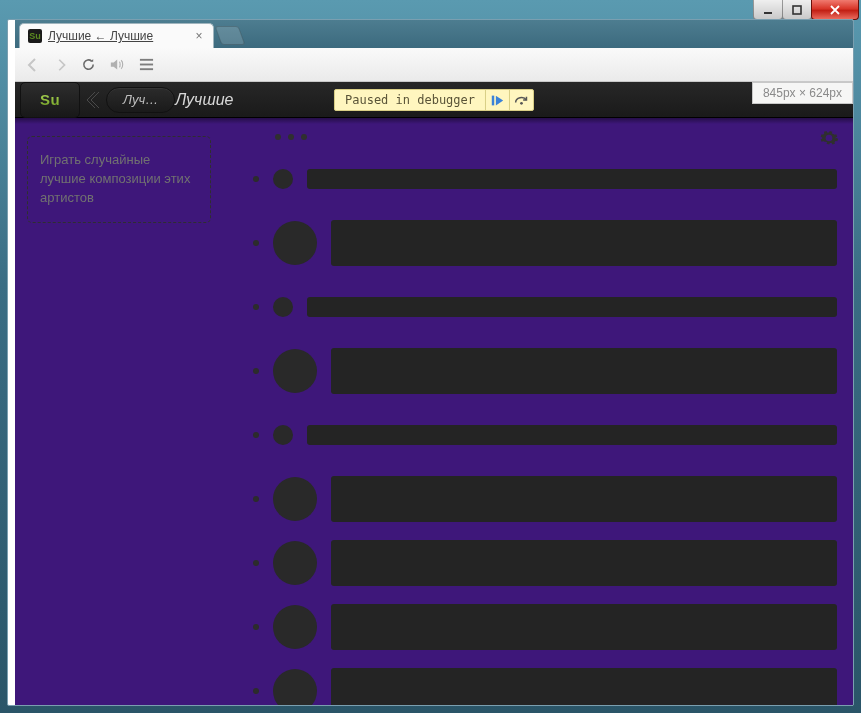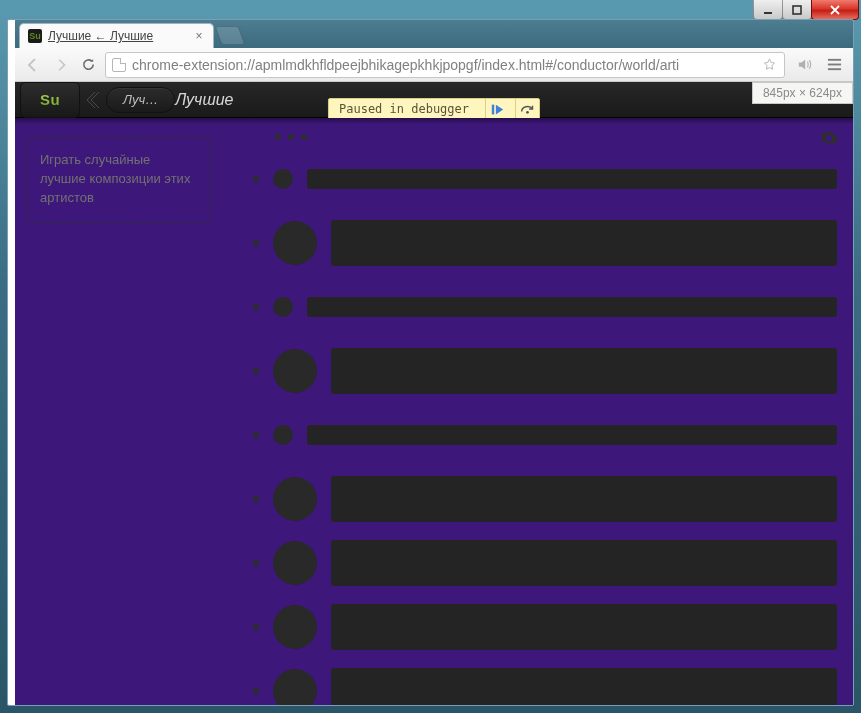--- a/index.html
+++ b/index.html
@@ -40,21 +40,21 @@
   .size-ruler { position:absolute; top:0; right:0; background:#f6f6f5; border:1px solid #c8c8c8; height:22px; padding:0 10px; display:flex; align-items:center; font-size:12px; color:#8a8a8a; font-family:inherit; z-index:9;}
 
   
   .app-header { height:36px; background: linear-gradient(#272727,#1a1a1a); border-bottom:1px solid #000; display:flex; align-items:center; position:relative;}
   .brand { width:60px; height:36px; background: linear-gradient(#2d2d2d,#181818); border:1px solid #111; border-radius:5px; margin:0 4px 0 5px; display:flex; align-items:center; justify-content:center;}
   .brand span { font-weight:700; font-size:15px; letter-spacing:.5px; background: linear-gradient(#b6e25c,#6e9a24); -webkit-background-clip:text; color:transparent;}
   .crumb-sep { width:22px; height:36px; display:flex; align-items:center; justify-content:center; color:#4a4a4a;}
   .crumb-pill { height:26px; padding:0 16px; border-radius:13px; background: linear-gradient(#2b2b2b,#1a1a1a); border:1px solid #111; box-shadow: inset 0 1px 0 rgba(255,255,255,.05); color:#bfbfbf; font-size:13px; font-style:italic; display:flex; align-items:center; max-width:72px; overflow:hidden; white-space:nowrap;}
   .crumb-plain { color:#d8d8d8; font-size:16px; font-style:italic; }
 
-  .debugger-badge { position:absolute; left:50%; top:16px; transform:translateX(-50%); height:22px; background:#fff6bf; border:1px solid #d9cf86; border-radius:2px; display:flex; align-items:center; font-family: Menlo, Consolas, monospace; font-size:12px; color:#5a5438; overflow:hidden;gap:6px;}
+  .debugger-badge { position:absolute; left:50%; top:7px; transform:translateX(-50%); height:22px; background:#fff6bf; border:1px solid #d9cf86; border-radius:2px; display:flex; align-items:center; font-family: Menlo, Consolas, monospace; font-size:12px; color:#5a5438; overflow:hidden;}
   .debugger-badge .txt { padding:0 10px;}
   .debugger-badge .btn { width:24px; height:22px; border-left:1px solid #d9cf86; display:flex; align-items:center; justify-content:center;}
   .debugger-badge .play { color:#3b82d8;}
 
   
   .app-body { position:absolute; top:36px; left:0; right:0; bottom:0; display:flex; background:#4c1d95;}
   .darken { position:absolute; inset:0; background:rgba(0,0,0,.18); pointer-events:none; z-index:5;}
   .sidebar { width:208px; padding:18px 12px;}
   .promo-box { border:1px dashed #3a3a3a; border-radius:5px; padding:14px 12px; color:#8a8a8a; font-size:13px; line-height:1.45;}
   .main-col { flex:1; padding:14px 16px 0 22px; position:relative;}
@@ -115,29 +115,20 @@
       <div class="nav-arrow disabled">
         <svg width="14" height="14" viewBox="0 0 16 16">
             <path d="M6 2 L12 8 L6 14" fill="none" stroke="currentColor" stroke-width="2"></path>
           </svg>
       </div>
       <div class="reload">
         <svg width="15" height="15" viewBox="0 0 16 16">
             <path d="M13 8a5 5 0 1 1-1.7-3.7" fill="none" stroke="currentColor" stroke-width="1.7"></path>
             <path d="M13 2 L13 5 L10 5 Z" fill="currentColor"></path>
           </svg>
-      </div>
-      <div class="omnibox">
-        <span class="page-ico"></span>
-        <input value="chrome-extension://apmlmdkhfldpeejbhikagepkhkjpopgf/index.html#/conductor/world/arti" style="">
-        <span class="star">
-          <svg width="15" height="15" viewBox="0 0 24 24">
-              <path d="M12 3l2.5 5.6L20 9.5l-4 4 .9 6L12 16.9 7.1 19.5 8 13.5l-4-4 5.5-.9L12 3z" fill="none" stroke="currentColor" stroke-width="1.6"></path>
-            </svg>
-        </span>
       </div>
       <div class="speaker">
         <svg width="17" height="17" viewBox="0 0 24 24">
             <path d="M4 9v6h4l5 4V5L8 9H4z" fill="currentColor"></path>
             <path d="M16 8c1.5 1 1.5 7 0 8M18.5 6c3 2 3 10 0 12" fill="none" stroke="currentColor" stroke-width="1.6"></path>
           </svg>
       </div>
       <div class="chrome-menu">
         <svg width="15" height="15" viewBox="0 0 16 16">
             <rect x="1" y="2" width="14" height="2" fill="currentColor"></rect>

